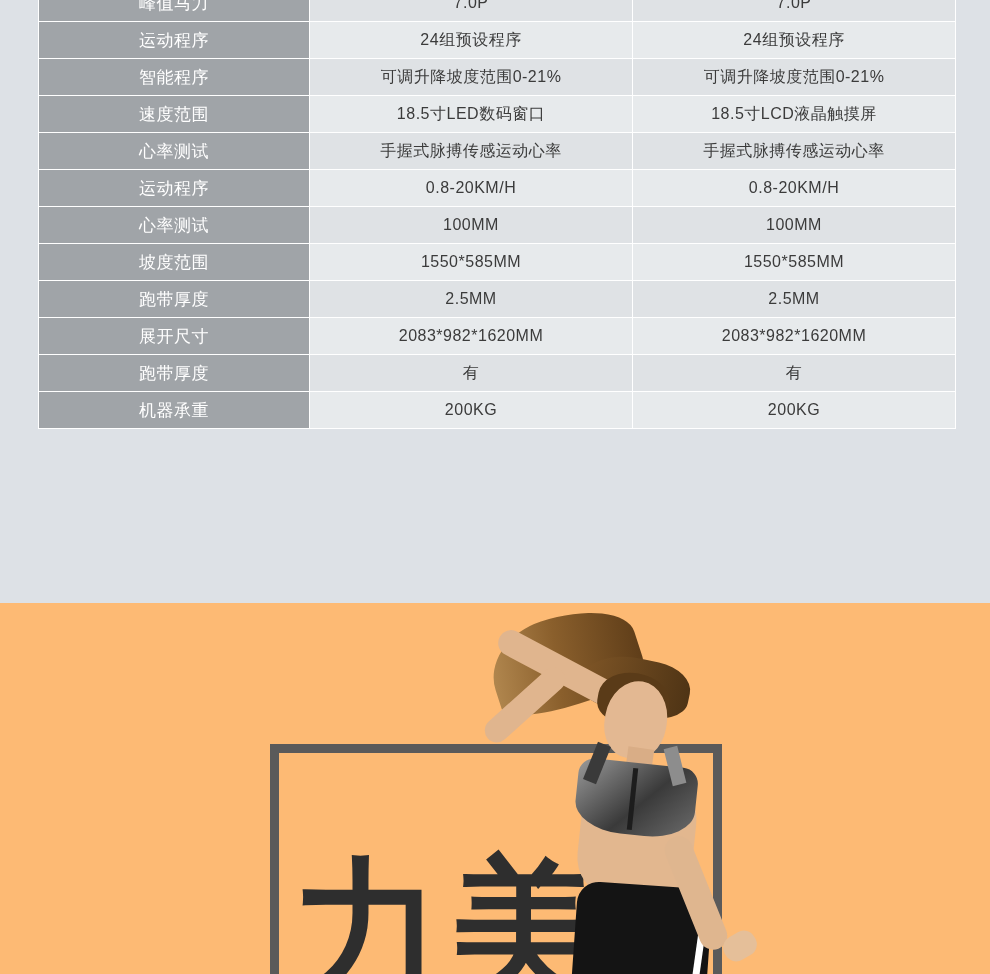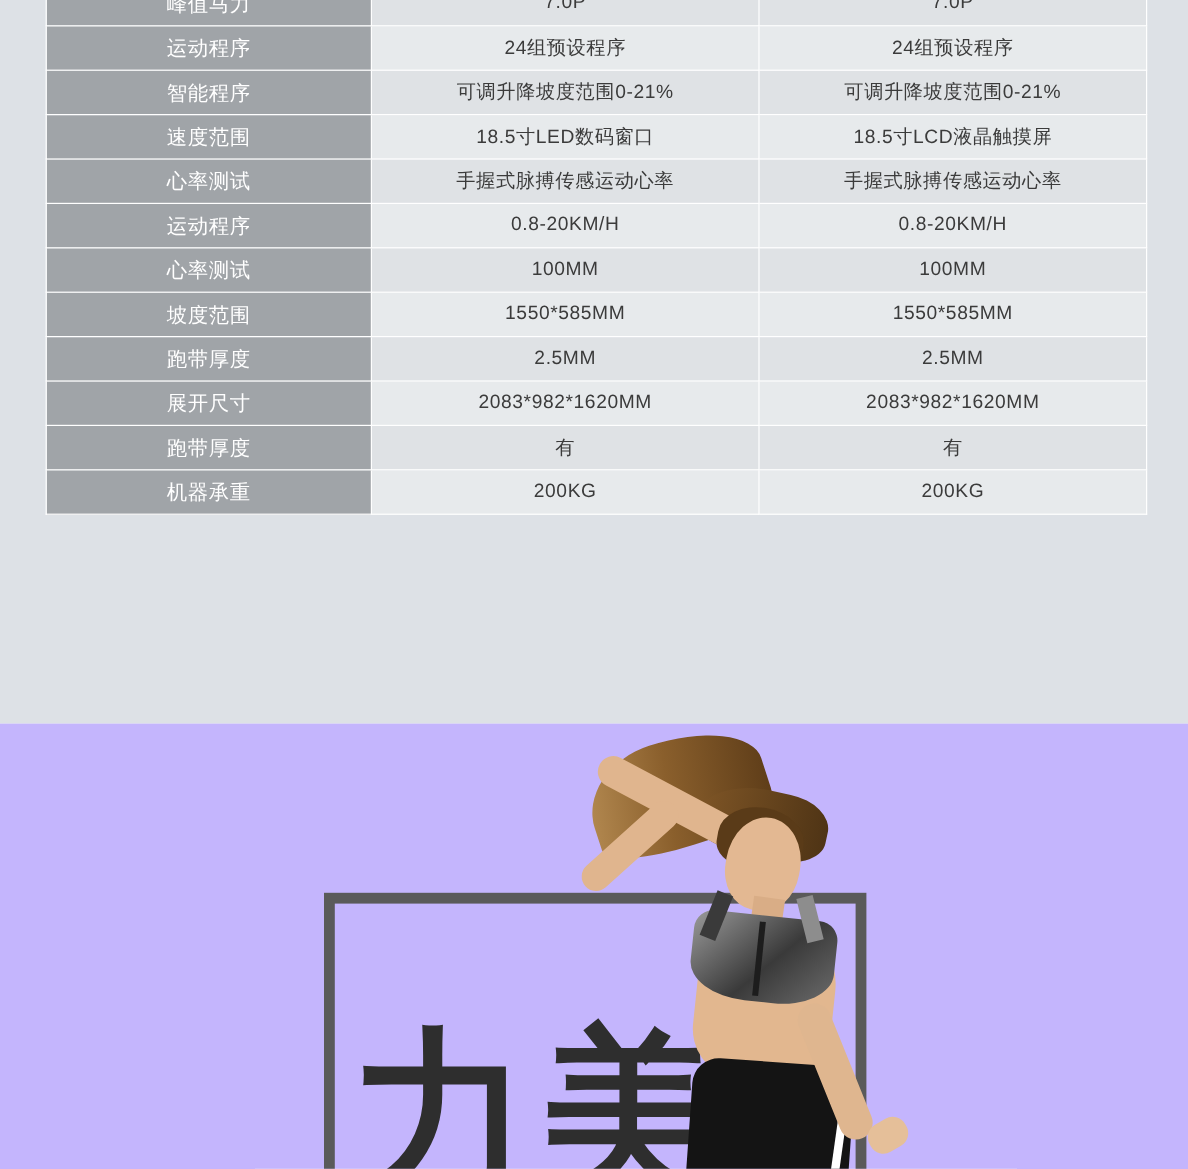--- a/index.html
+++ b/index.html
@@ -63,21 +63,21 @@
   .spec-table tr:nth-child(even) td.label {
     background: #a0a4a8;
   }
   
   .photo-section {
     position: absolute;
     left: 0;
     top: 603px;
     width: 990px;
     height: 371px;
-    background: #c4b5fd;
+    background: #fdba74;
     overflow: hidden;
   }
   .frame {
     position: absolute;
     left: 270px;
     top: 141px;
     width: 452px;
     height: 260px;
     border: 9px solid #5a5a5a;
     box-sizing: border-box;

